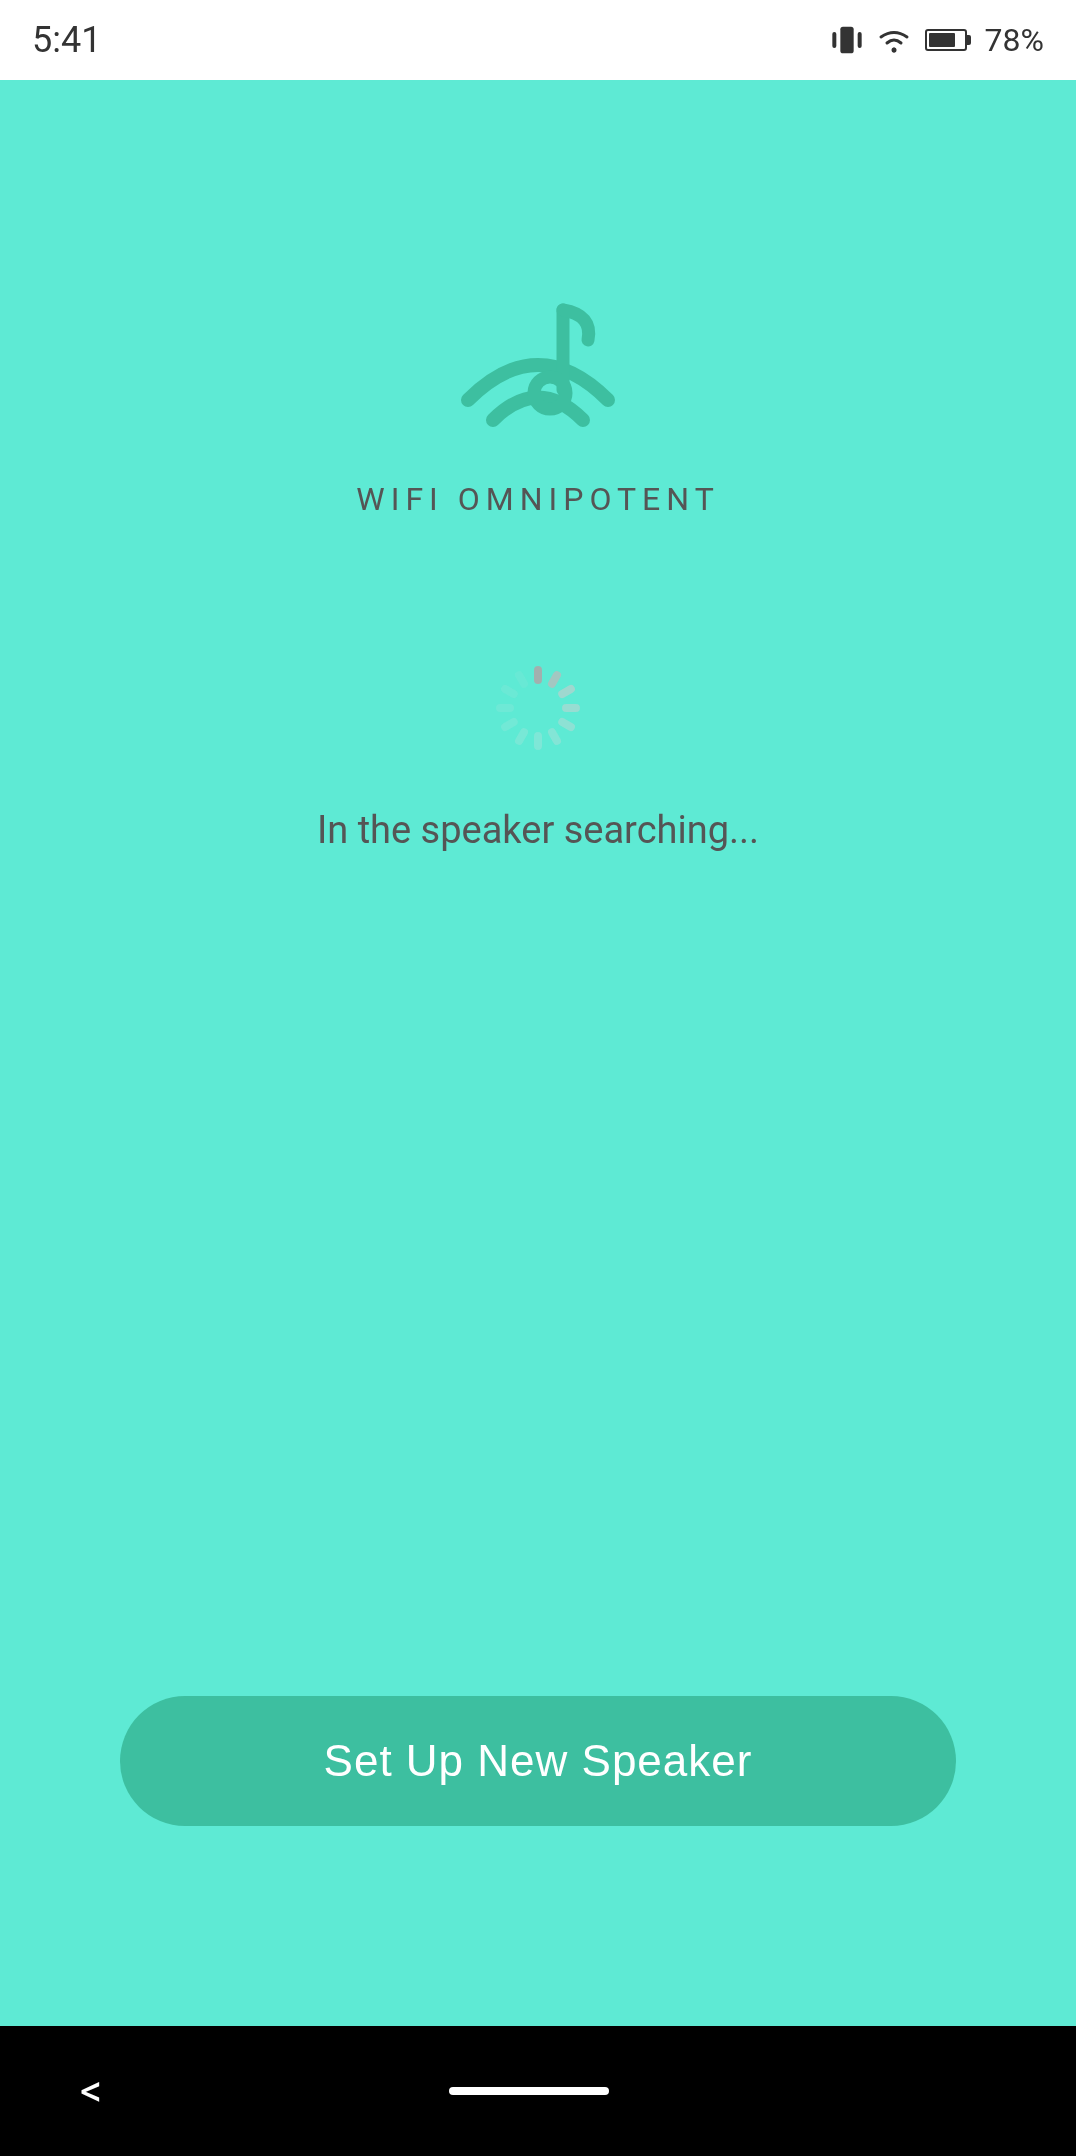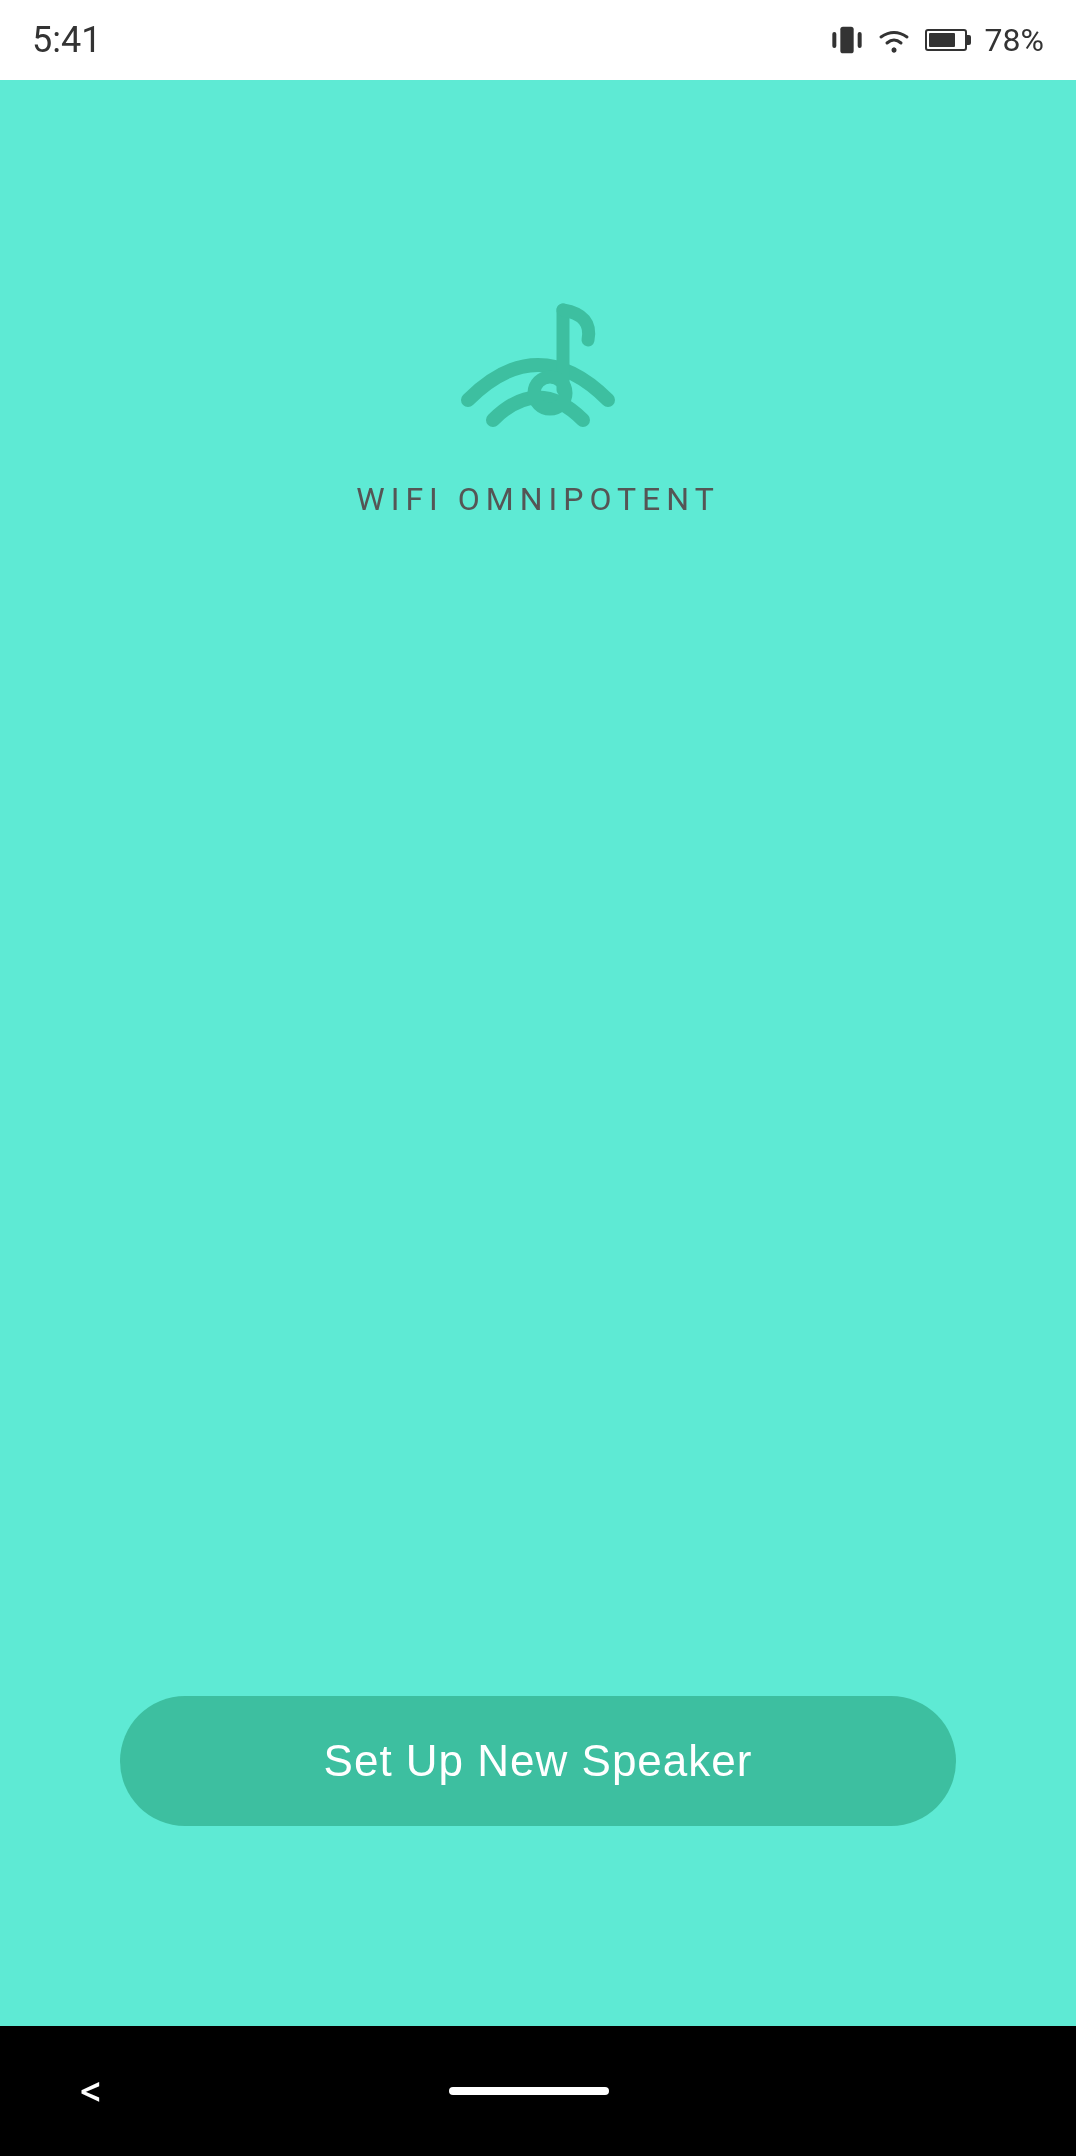--- a/index.html
+++ b/index.html
@@ -264,20 +264,42 @@
 
         <path d="M135 30 Q165 35 160 60" stroke="#3dbfa0" stroke-width="13" fill="none" stroke-linecap="round"></path>
 
         <circle cx="122" cy="113" r="16" stroke="#3dbfa0" stroke-width="13" fill="none"></circle>
 
       </svg>
     </div>
     <span class="app-name">WIFI OMNIPOTENT</span>
   </div>
 
+  <div class="spinner-container">
+    <div class="spinner">
+      
+      <svg viewBox="0 0 100 100" xmlns="http://www.w3.org/2000/svg">
+        <g transform="translate(50,50)">
+          <rect x="-4" y="-42" width="8" height="18" rx="4" fill="#aaaaaa" opacity="0.9" transform="rotate(0)"></rect>
+          <rect x="-4" y="-42" width="8" height="18" rx="4" fill="#bbbbbb" opacity="0.75" transform="rotate(30)"></rect>
+          <rect x="-4" y="-42" width="8" height="18" rx="4" fill="#cccccc" opacity="0.6" transform="rotate(60)"></rect>
+          <rect x="-4" y="-42" width="8" height="18" rx="4" fill="#d0d0d0" opacity="0.5" transform="rotate(90)"></rect>
+          <rect x="-4" y="-42" width="8" height="18" rx="4" fill="#d5d5d5" opacity="0.4" transform="rotate(120)"></rect>
+          <rect x="-4" y="-42" width="8" height="18" rx="4" fill="#dadada" opacity="0.3" transform="rotate(150)"></rect>
+          <rect x="-4" y="-42" width="8" height="18" rx="4" fill="#dedede" opacity="0.25" transform="rotate(180)"></rect>
+          <rect x="-4" y="-42" width="8" height="18" rx="4" fill="#e0e0e0" opacity="0.2" transform="rotate(210)"></rect>
+          <rect x="-4" y="-42" width="8" height="18" rx="4" fill="#e2e2e2" opacity="0.15" transform="rotate(240)"></rect>
+          <rect x="-4" y="-42" width="8" height="18" rx="4" fill="#e4e4e4" opacity="0.12" transform="rotate(270)"></rect>
+          <rect x="-4" y="-42" width="8" height="18" rx="4" fill="#e6e6e6" opacity="0.1" transform="rotate(300)"></rect>
+          <rect x="-4" y="-42" width="8" height="18" rx="4" fill="#e8e8e8" opacity="0.08" transform="rotate(330)"></rect>
+        </g>
+      </svg>
+    </div>
+    <span class="searching-text">In the speaker searching...</span>
+  </div>
 
   <div class="spacer"></div>
 
   <div class="button-container">
     <button class="setup-button">Set Up New Speaker</button>
   </div>
 
 </div>
 
 <div class="nav-bar">

